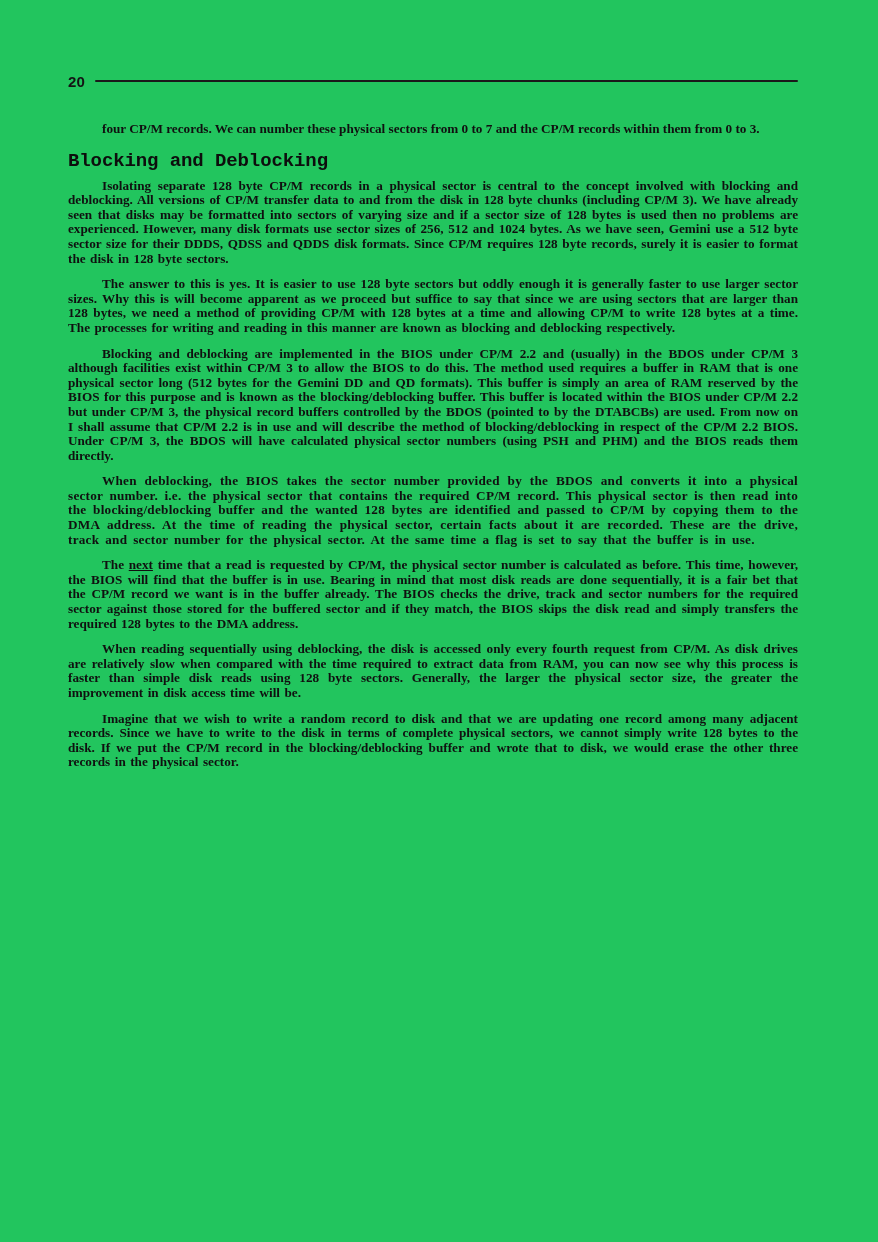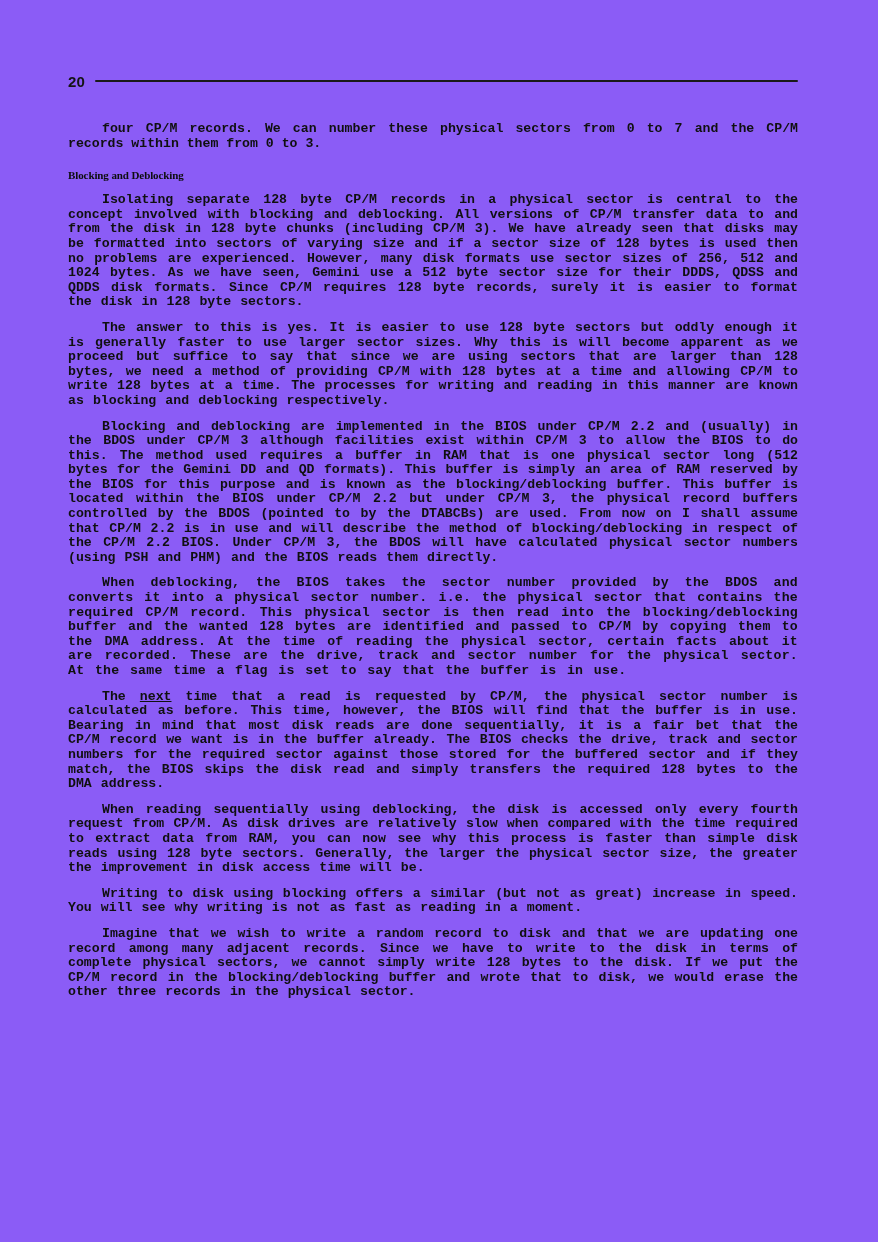--- a/index.html
+++ b/index.html
@@ -14,21 +14,21 @@
     font-family: "Liberation Serif", "DejaVu Serif", serif;
     color: #111111;
     overflow: hidden;
   }
 
   .page {
     position: absolute;
     left: 0; top: 0;
     width: 878px;
     height: 1242px;
-    background: #8b5cf6;
+    background: #22c55e;
   }
 
   
   .header {
     position: absolute;
     left: 68px;
     top: 70px;
     width: 730px;
     height: 22px;
     display: flex;
@@ -60,37 +60,36 @@
   }
 
   p.para {
     margin: 0 0 11px 0;
     font-size: 13.2px;
     line-height: 14.6px;
     text-align: justify;
     text-indent: 34px;
     font-weight: 600;
     color: #101010;
-    font-family: Liberation Mono, monospace;
     -webkit-font-smoothing: none;
   }
   
   p.para.loose {
     word-spacing: 1.2px;
   }
   p.para.looser {
     word-spacing: 2.4px;
     letter-spacing: 0.25px;
   }
 
   h2.section-heading {
     margin: 0 0 10px 0;
     padding: 0;
-    font-family: Liberation Serif, serif;
-    font-size: 11px;
+    font-family: Liberation Mono, monospace;
+    font-size: 19px;
     font-weight: 700;
     letter-spacing: -0.1px;
     color: #0d0d0d;
     line-height: 15px;
   }
 
   .spacer-before-heading { height: 6px; }
 
   u.emph { text-decoration: underline; }
 </style>
@@ -119,18 +118,17 @@
     <p class="para loose">The answer to this is yes. It is easier to use 128 byte sectors but oddly enough it is generally faster to use larger sector sizes. Why this is will become apparent as we proceed but suffice to say that since we are using sectors that are larger than 128 bytes, we need a method of providing CP/M with 128 bytes at a time and allowing CP/M to write 128 bytes at a time. The processes for writing and reading in this manner are known as blocking and deblocking respectively.</p>
 
     <p class="para loose">Blocking and deblocking are implemented in the BIOS under CP/M 2.2 and (usually) in the BDOS under CP/M 3 although facilities exist within CP/M 3 to allow the BIOS to do this. The method used requires a buffer in RAM that is one physical sector long (512 bytes for the Gemini DD and QD formats). This buffer is simply an area of RAM reserved by the BIOS for this purpose and is known as the blocking/deblocking buffer. This buffer is located within the BIOS under CP/M 2.2 but under CP/M 3, the physical record buffers controlled by the BDOS (pointed to by the DTABCBs) are used. From now on I shall assume that CP/M 2.2 is in use and will describe the method of blocking/deblocking in respect of the CP/M 2.2 BIOS. Under CP/M 3, the BDOS will have calculated physical sector numbers (using PSH and PHM) and the BIOS reads them directly.</p>
 
     <p class="para looser">When deblocking, the BIOS takes the sector number provided by the BDOS and converts it into a physical sector number. i.e. the physical sector that contains the required CP/M record. This physical sector is then read into the blocking/deblocking buffer and the wanted 128 bytes are identified and passed to CP/M by copying them to the DMA address. At the time of reading the physical sector, certain facts about it are recorded. These are the drive, track and sector number for the physical sector. At the same time a flag is set to say that the buffer is in use.</p>
 
     <p class="para loose"><span>The </span><u class="emph">next</u><span> time that a read is requested by CP/M, the physical sector number is calculated as before. This time, however, the BIOS will find that the buffer is in use. Bearing in mind that most disk reads are done sequentially, it is a fair bet that the CP/M record we want is in the buffer already. The BIOS checks the drive, track and sector numbers for the required sector against those stored for the buffered sector and if they match, the BIOS skips the disk read and simply transfers the required 128 bytes to the DMA address.</span></p>
 
     <p class="para loose">When reading sequentially using deblocking, the disk is accessed only every fourth request from CP/M. As disk drives are relatively slow when compared with the time required to extract data from RAM, you can now see why this process is faster than simple disk reads using 128 byte sectors. Generally, the larger the physical sector size, the greater the improvement in disk access time will be.</p>
 
-    <p class="para loose">Writing to disk using blocking offers a similar (but not as great) increase in speed. You will see why writing is not as fast as reading in a moment.</p>
 
     <p class="para loose">Imagine that we wish to write a random record to disk and that we are updating one record among many adjacent records. Since we have to write to the disk in terms of complete physical sectors, we cannot simply write 128 bytes to the disk. If we put the CP/M record in the blocking/deblocking buffer and wrote that to disk, we would erase the other three records in the physical sector.</p>
 
   </div>
 </div>
 
 </body></html>

